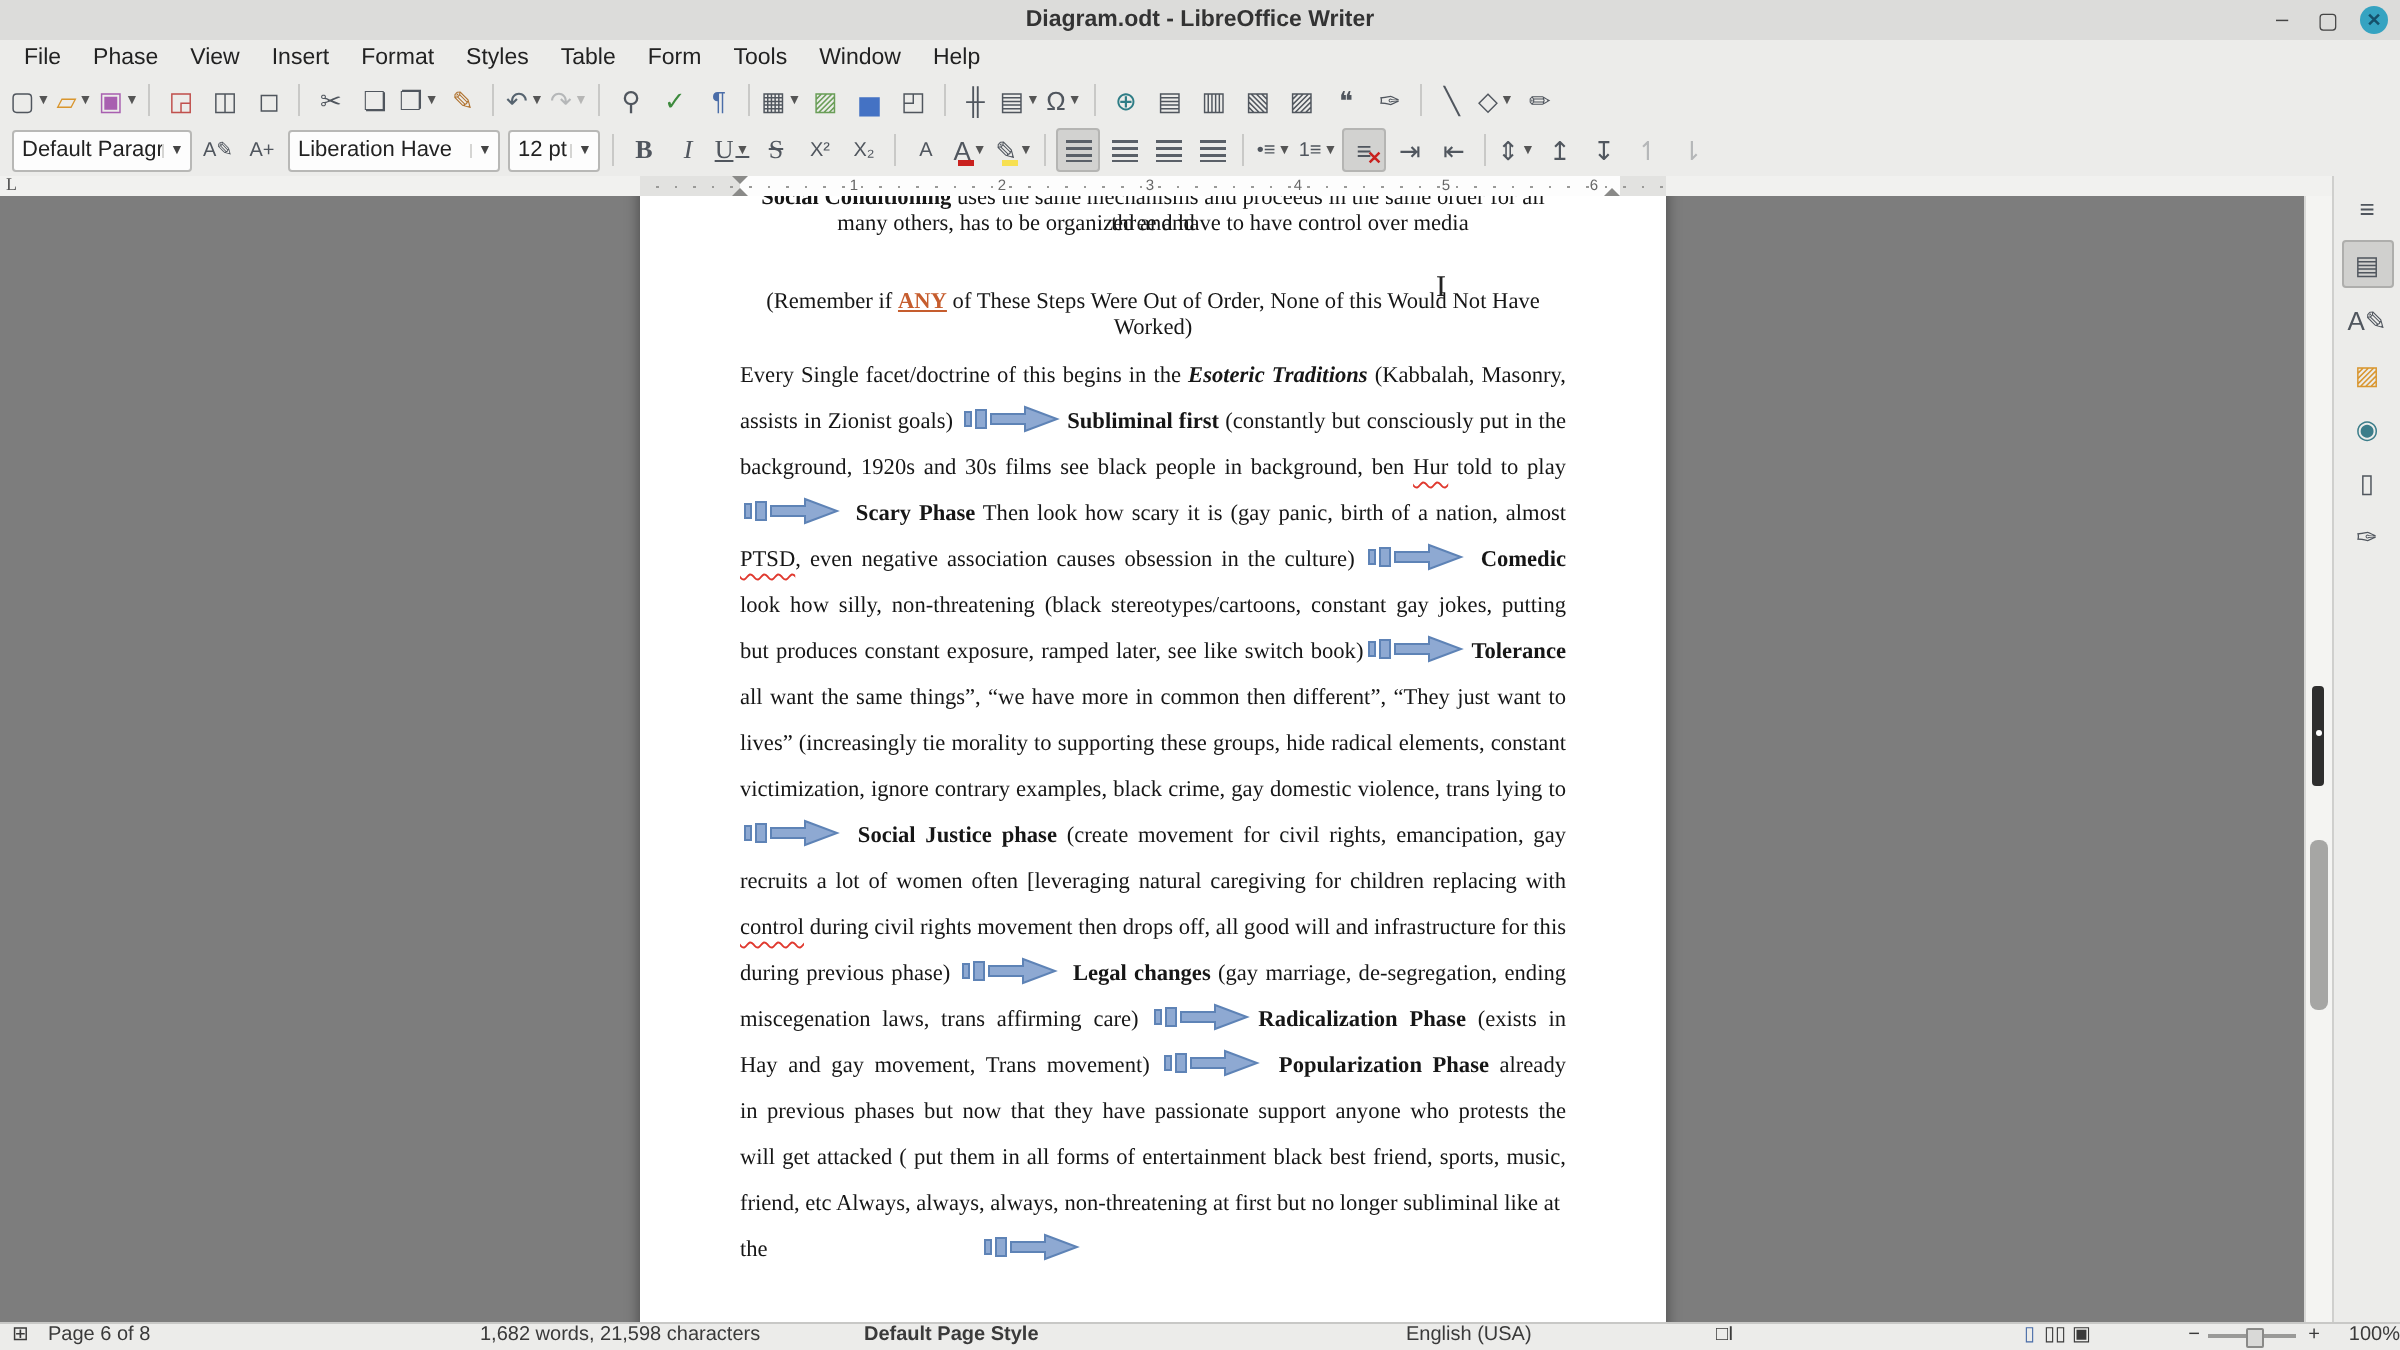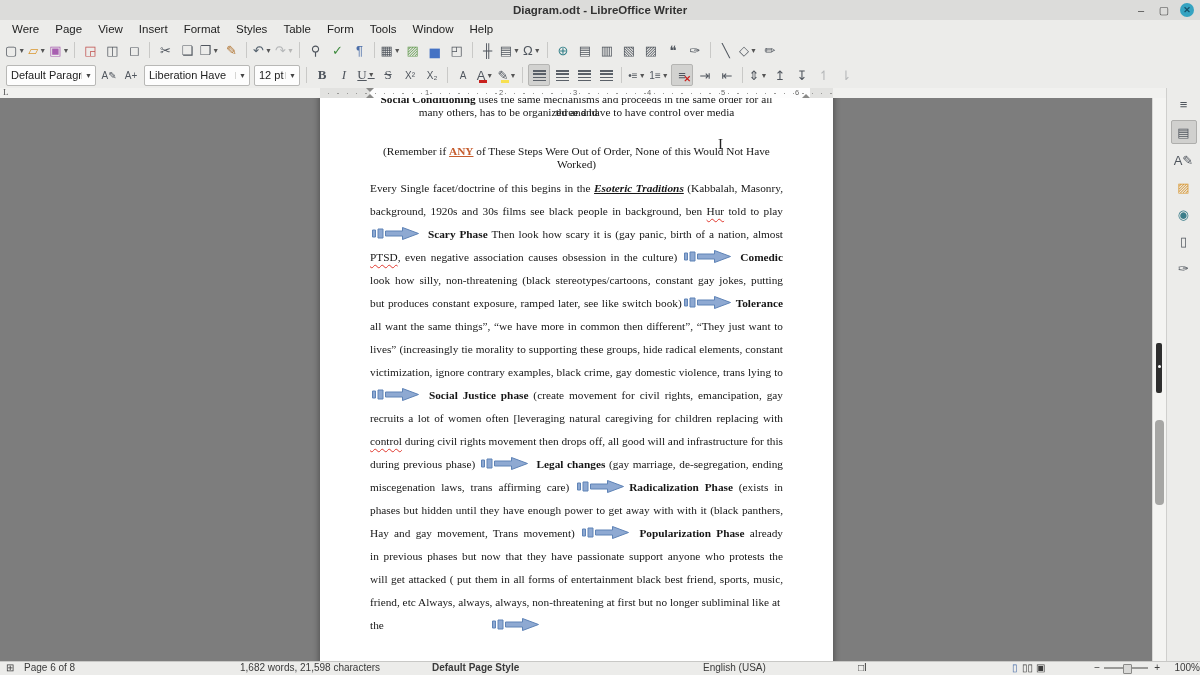--- a/index.html
+++ b/index.html
@@ -59,21 +59,21 @@
   #page-text{padding:1px 50px 0 50px;font-family:"Liberation Serif",serif;color:#161616;}
   .ln{font-size:11.3px;}
   .ln.c{text-align:center;line-height:13px;height:13px;}
   .ln.e{height:13px;}
   .ln.m7{margin-top:7px;}
   .ln.m19{margin-top:19px;}
   .ln.j{line-height:23px;height:23px;text-align:justify;text-align-last:justify;overflow:hidden;}
   .ln.jl{line-height:23px;height:23px;}
   .ln.pa{line-height:23px;height:23px;padding-left:120px;}
   .seg-b{font-weight:bold;}
-  .seg-eso{font-weight:bold;font-style:italic;text-decoration:underline;margin-top:36px;}
+  .seg-eso{font-weight:bold;font-style:italic;margin-top:36px;}
   .seg-any{font-weight:bold;text-decoration:underline;color:#c65d2e;}
   .seg-sp{text-decoration-line:underline;text-decoration-style:wavy;text-decoration-color:#e0392f;
           text-decoration-thickness:1px;text-underline-offset:2.5px;}
   .ff-arrow{vertical-align:-3px;margin:0 2px;}
   
   #vscroll{position:absolute;top:98px;bottom:13px;right:33px;width:14px;background:#f4f4f2;border-left:1px solid #d8d8d6;}
   #vthumb{position:absolute;left:2px;width:9px;top:322px;height:85px;background:#a6a6a4;border-radius:4px;}
   #sb-handle{position:absolute;left:3px;width:6px;top:245px;height:50px;background:#2e2e2e;border-radius:2px;}
   #sb-handle::after{content:"";position:absolute;left:1.5px;top:22px;width:3px;height:3px;background:#fff;border-radius:50%;}
   
@@ -98,22 +98,22 @@
 <div id="titlebar">
   <span id="title-text">Diagram.odt - LibreOffice Writer</span>
   <span id="win-controls">
       <span class="winbtn ">–</span>
       <span class="winbtn ">▢</span>
       <span class="winbtn close">✕</span>
     </span>
 </div>
 
 <div id="menubar">
-    <span class="menu-item">Were</span>
-    <span class="menu-item">Page</span>
+    <span class="menu-item">File</span>
+    <span class="menu-item">Phase</span>
     <span class="menu-item">View</span>
     <span class="menu-item">Insert</span>
     <span class="menu-item">Format</span>
     <span class="menu-item">Styles</span>
     <span class="menu-item">Table</span>
     <span class="menu-item">Form</span>
     <span class="menu-item">Tools</span>
     <span class="menu-item">Window</span>
     <span class="menu-item">Help</span>
   </div>
@@ -355,20 +355,25 @@
 
 <div id="docarea">
   <div id="page">
     <div id="page-text">
         <div class="ln c"><span class="seg-b">Social Conditioning</span><span class="seg-p"> uses the same mechanisms and proceeds in the same order for all three and</span></div>
         <div class="ln c"><span class="seg-p">many others, has to be organized and have to have control over media</span></div>
         <div class="ln c e"></div>
         <div class="ln c e"></div>
         <div class="ln c"><span class="seg-p">(Remember if </span><span class="seg-any">ANY</span><span class="seg-p"> of These Steps Were Out of Order, None of this Would Not Have Worked)</span></div>
         <div class="ln j m19"><span class="seg-p">Every Single facet/doctrine of this begins in the </span><span class="seg-eso">Esoteric Traditions</span><span class="seg-p"> (Kabbalah, Masonry, etc, and</span></div>
+        <div class="ln j"><span class="seg-p">assists in  Zionist goals)   </span><svg width="50" height="15" viewBox="0 0 50 15" class="ff-arrow">
+            <path d="M0.5,4 h3 v7 h-3 z" fill="#8ea9d2" stroke="#5e83b6" stroke-width="1"></path>
+            <path d="M6,3 h5 v9 h-5 z" fill="#8ea9d2" stroke="#5e83b6" stroke-width="1"></path>
+            <path d="M13.5,5 h17 v-3.5 l16,6 l-16,6 v-3.5 h-17 z" fill="#8ea9d2" stroke="#5e83b6" stroke-width="1"></path>
+          </svg><span class="seg-b">Subliminal first</span><span class="seg-p"> (constantly but consciously put in the</span></div>
         <div class="ln j"><span class="seg-p">background, 1920s and 30s films see black  people in background, ben </span><span class="seg-sp">Hur</span><span class="seg-p"> told to play scene as gay)</span></div>
         <div class="ln j"><svg width="50" height="15" viewBox="0 0 50 15" class="ff-arrow">
             <path d="M0.5,4 h3 v7 h-3 z" fill="#8ea9d2" stroke="#5e83b6" stroke-width="1"></path>
             <path d="M6,3 h5 v9 h-5 z" fill="#8ea9d2" stroke="#5e83b6" stroke-width="1"></path>
             <path d="M13.5,5 h17 v-3.5 l16,6 l-16,6 v-3.5 h-17 z" fill="#8ea9d2" stroke="#5e83b6" stroke-width="1"></path>
           </svg><span class="seg-p">   </span><span class="seg-b">Scary Phase</span><span class="seg-p"> Then look how scary it is (gay panic, birth of a nation, almost works like</span></div>
         <div class="ln j"><span class="seg-sp">PTSD</span><span class="seg-p">, even negative association causes obsession in the culture)   </span><svg width="50" height="15" viewBox="0 0 50 15" class="ff-arrow">
             <path d="M0.5,4 h3 v7 h-3 z" fill="#8ea9d2" stroke="#5e83b6" stroke-width="1"></path>
             <path d="M6,3 h5 v9 h-5 z" fill="#8ea9d2" stroke="#5e83b6" stroke-width="1"></path>
             <path d="M13.5,5 h17 v-3.5 l16,6 l-16,6 v-3.5 h-17 z" fill="#8ea9d2" stroke="#5e83b6" stroke-width="1"></path>
@@ -392,21 +397,20 @@
         <div class="ln j"><span class="seg-p">during previous phase)   </span><svg width="50" height="15" viewBox="0 0 50 15" class="ff-arrow">
             <path d="M0.5,4 h3 v7 h-3 z" fill="#8ea9d2" stroke="#5e83b6" stroke-width="1"></path>
             <path d="M6,3 h5 v9 h-5 z" fill="#8ea9d2" stroke="#5e83b6" stroke-width="1"></path>
             <path d="M13.5,5 h17 v-3.5 l16,6 l-16,6 v-3.5 h-17 z" fill="#8ea9d2" stroke="#5e83b6" stroke-width="1"></path>
           </svg><span class="seg-p">  </span><span class="seg-b">Legal changes</span><span class="seg-p"> (gay marriage, de-segregation, ending anti-</span></div>
         <div class="ln j"><span class="seg-p">miscegenation laws, trans affirming care)  </span><svg width="50" height="15" viewBox="0 0 50 15" class="ff-arrow">
             <path d="M0.5,4 h3 v7 h-3 z" fill="#8ea9d2" stroke="#5e83b6" stroke-width="1"></path>
             <path d="M6,3 h5 v9 h-5 z" fill="#8ea9d2" stroke="#5e83b6" stroke-width="1"></path>
             <path d="M13.5,5 h17 v-3.5 l16,6 l-16,6 v-3.5 h-17 z" fill="#8ea9d2" stroke="#5e83b6" stroke-width="1"></path>
           </svg><span class="seg-b">Radicalization Phase</span><span class="seg-p"> (exists in previous</span></div>
-        <div class="ln j"><span class="seg-p">phases but hidden until they have enough power to get away with with it (black panthers, </span></div>
         <div class="ln j"><span class="seg-p">Hay and gay movement, Trans movement)    </span><svg width="50" height="15" viewBox="0 0 50 15" class="ff-arrow">
             <path d="M0.5,4 h3 v7 h-3 z" fill="#8ea9d2" stroke="#5e83b6" stroke-width="1"></path>
             <path d="M6,3 h5 v9 h-5 z" fill="#8ea9d2" stroke="#5e83b6" stroke-width="1"></path>
             <path d="M13.5,5 h17 v-3.5 l16,6 l-16,6 v-3.5 h-17 z" fill="#8ea9d2" stroke="#5e83b6" stroke-width="1"></path>
           </svg><span class="seg-p">   </span><span class="seg-b">Popularization Phase</span><span class="seg-p"> already happened</span></div>
         <div class="ln j"><span class="seg-p">in previous phases but now that they have passionate support anyone who protests the ubiquity of it</span></div>
         <div class="ln j"><span class="seg-p">will get attacked ( put  them in all forms of entertainment black best friend, sports, music, gay best</span></div>
         <div class="ln jl"><span class="seg-p">friend, etc Always,  always, always, non-threatening at first but no longer subliminal like at the</span></div>
         <div class="ln pa"><svg width="50" height="15" viewBox="0 0 50 15" class="ff-arrow">
             <path d="M0.5,4 h3 v7 h-3 z" fill="#8ea9d2" stroke="#5e83b6" stroke-width="1"></path>

